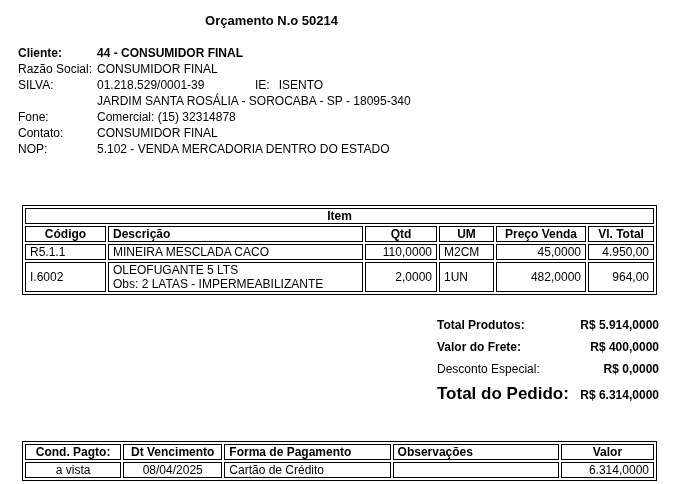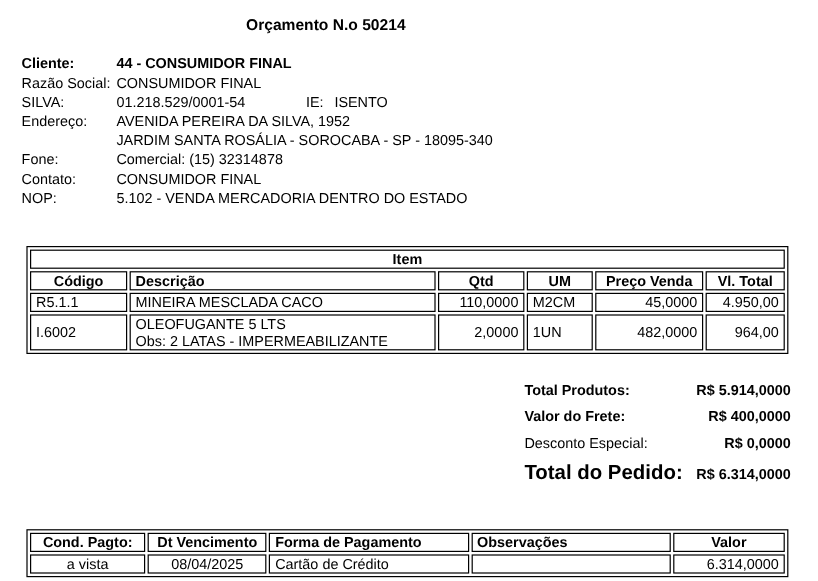--- a/index.html
+++ b/index.html
@@ -55,26 +55,22 @@
     <span class="info-label bold">Cliente:</span>
     <span class="bold">44 - CONSUMIDOR FINAL</span>
   </div>
   <div class="info-row">
     <span class="info-label">Razão Social:</span>
     <span>CONSUMIDOR FINAL</span>
   </div>
   <div class="info-row">
     <span class="info-label">SILVA:</span>
     <span>
-      <span class="cnpj-span">01.218.529/0001-54</span><span class="ie-label">IE:</span><span>ISENTO</span>
+      <span class="cnpj-span">01.218.529/0001-39</span><span class="ie-label">IE:</span><span>ISENTO</span>
     </span>
-  </div>
-  <div class="info-row">
-    <span class="info-label">Endereço:</span>
-    <span>AVENIDA PEREIRA DA SILVA, 1952</span>
   </div>
   <div class="info-row">
     <span class="info-label"></span>
     <span>JARDIM SANTA ROSÁLIA - SOROCABA - SP - 18095-340</span>
   </div>
   <div class="info-row">
     <span class="info-label">Fone:</span>
     <span>Comercial: (15) 32314878</span>
   </div>
   <div class="info-row">

